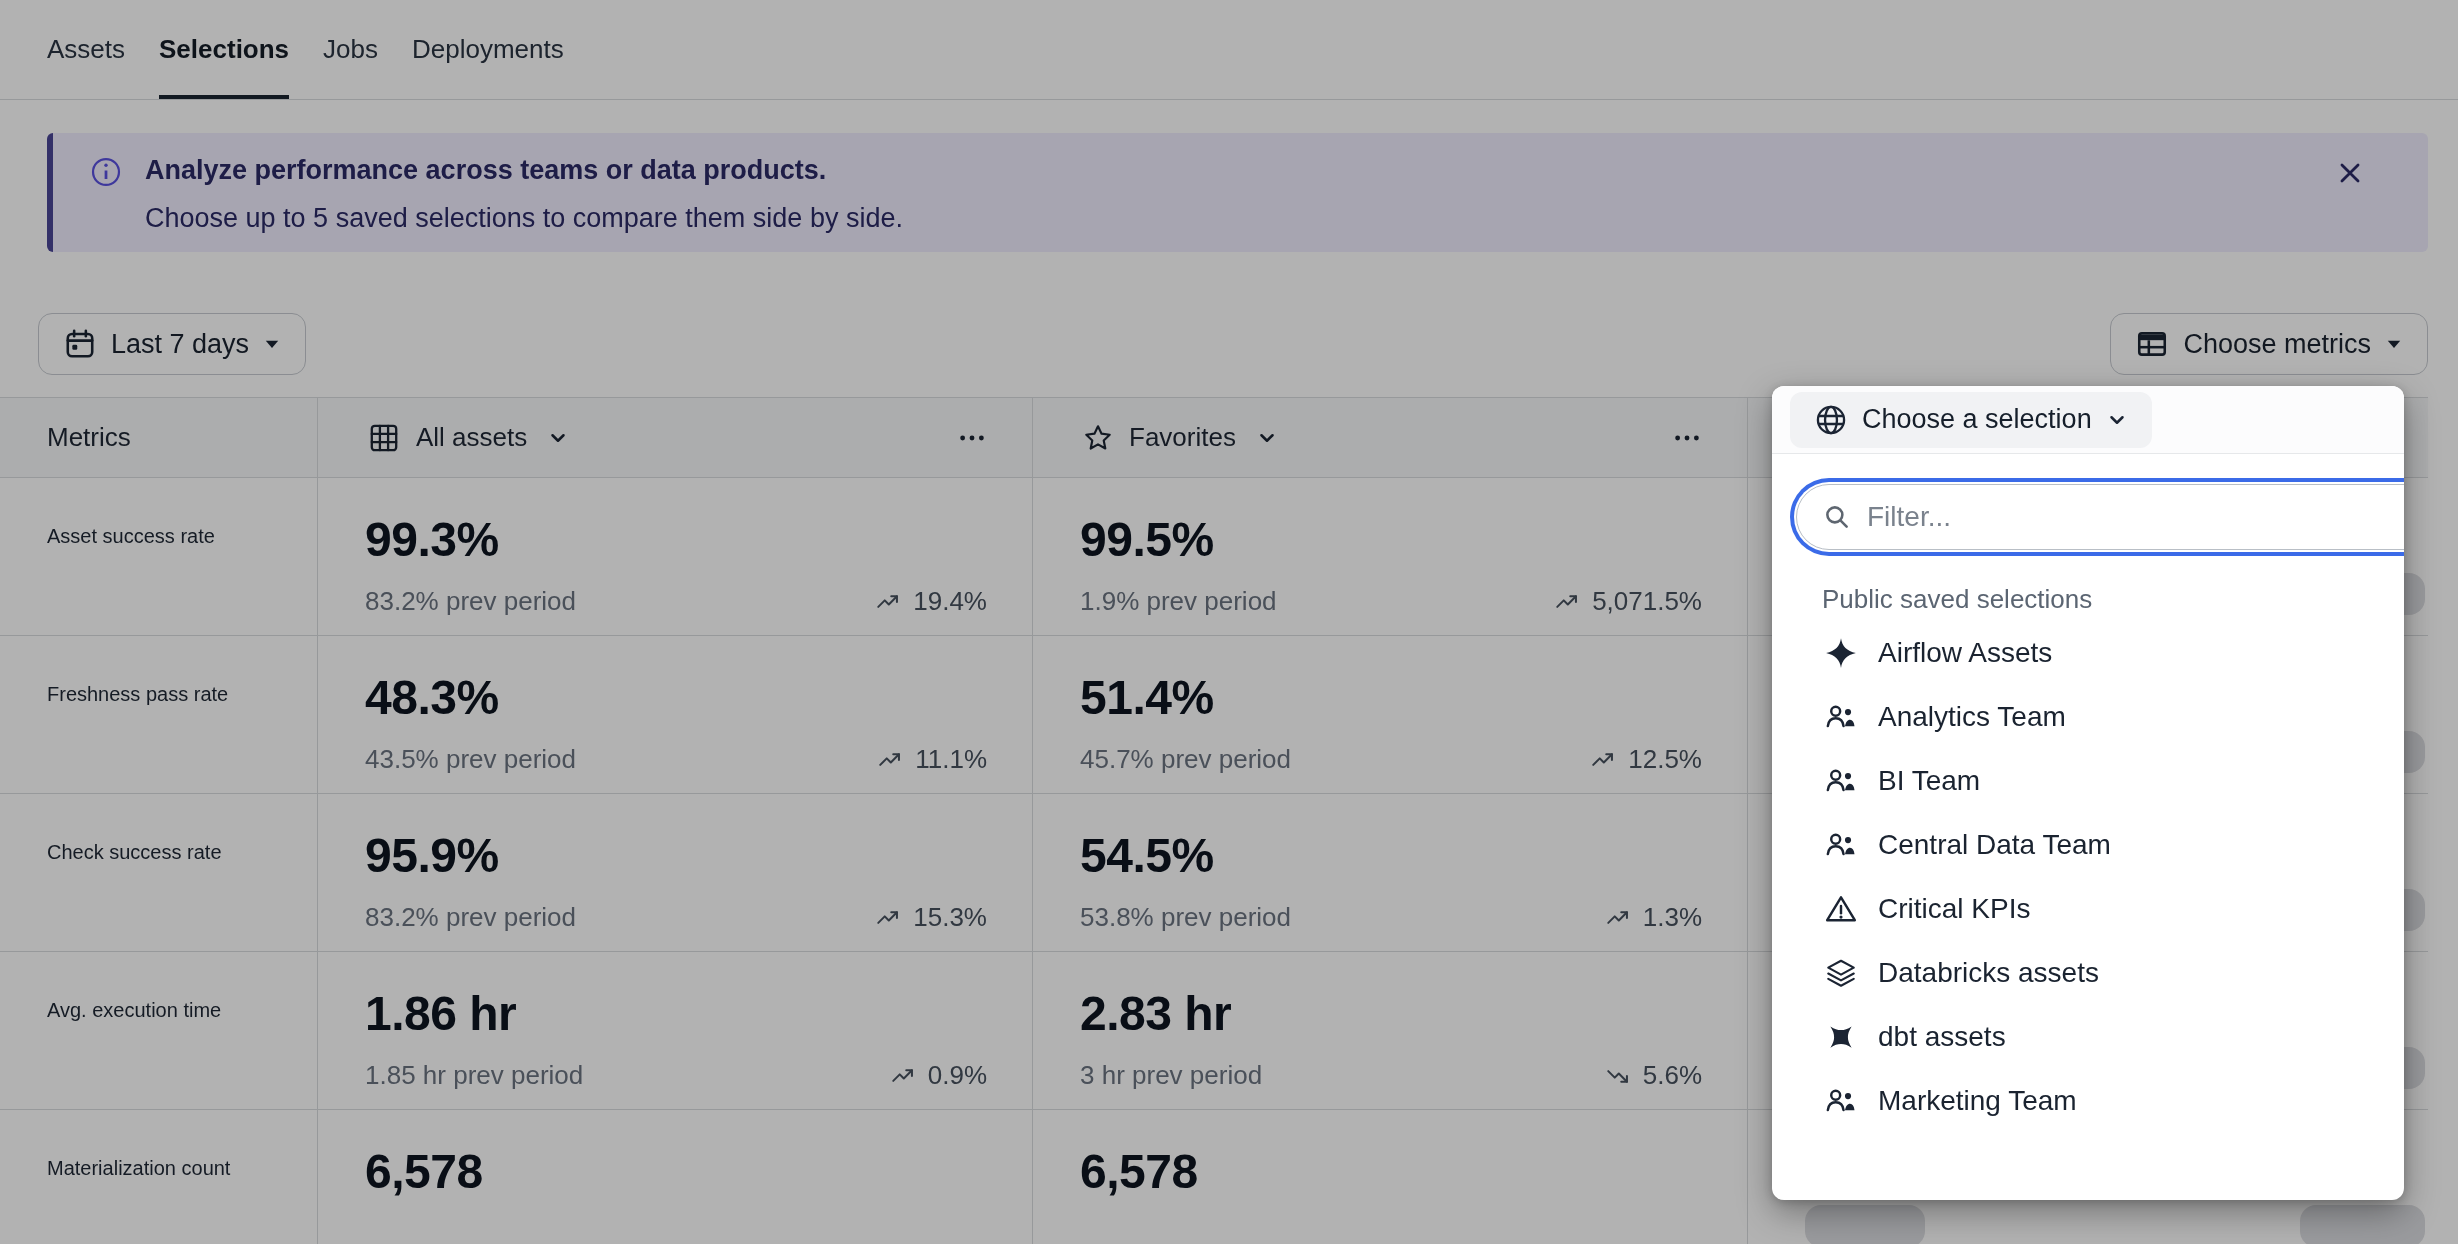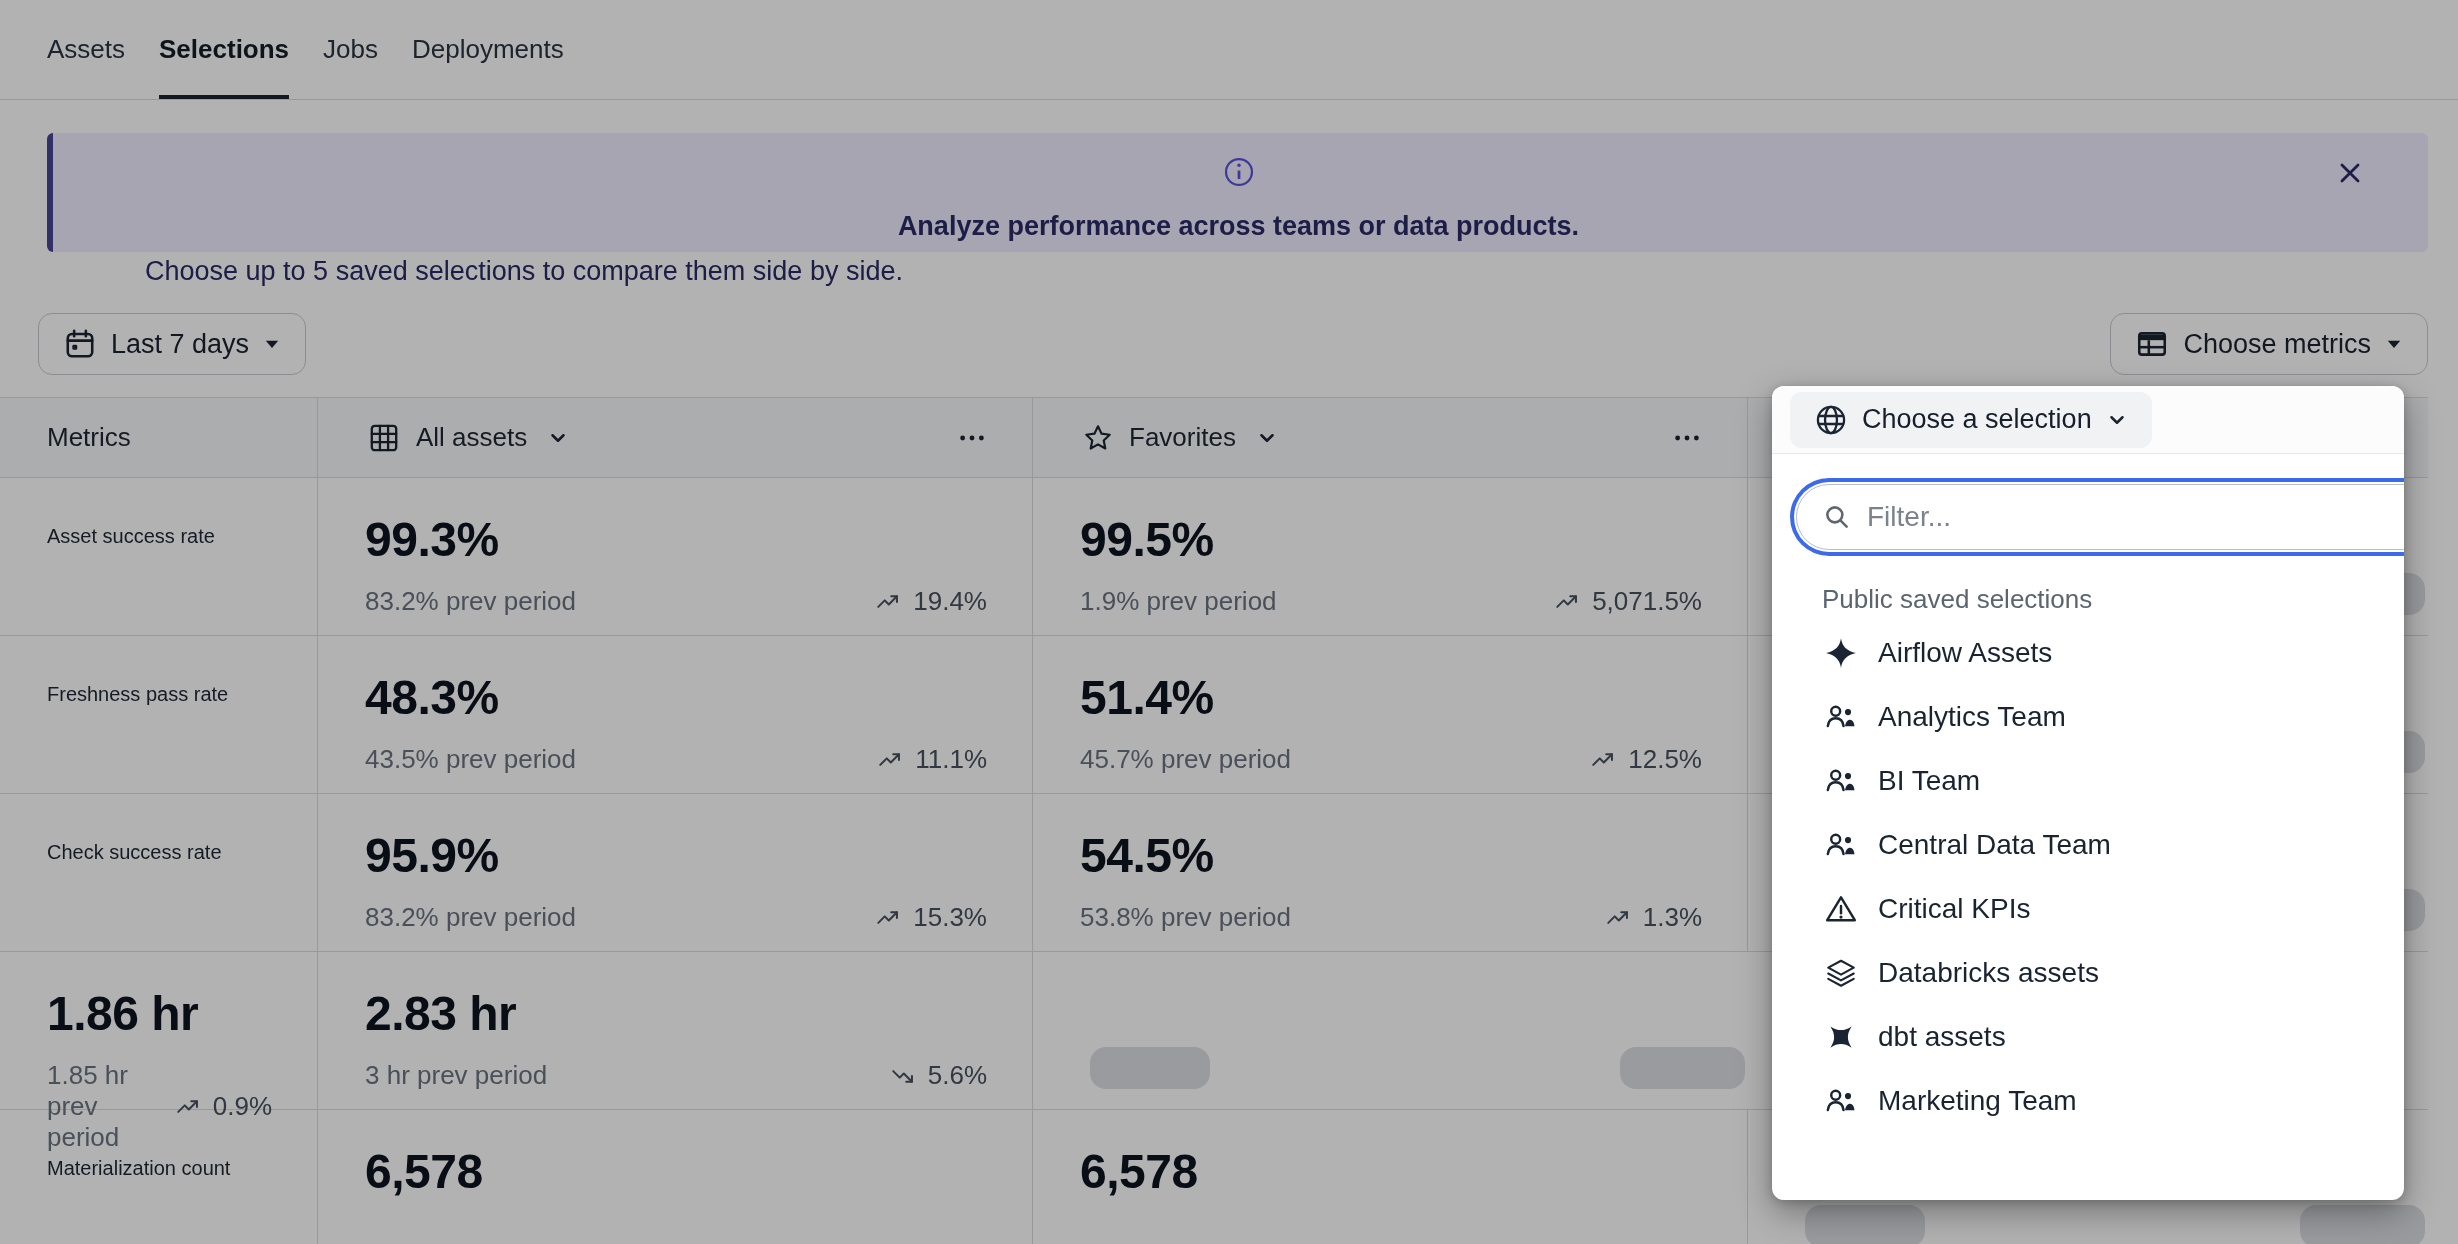--- a/index.html
+++ b/index.html
@@ -7,21 +7,21 @@
   .page { position:relative; width:2458px; height:1244px; background:#fff; overflow:hidden; color:#1B2433; }
 
   
   .nav { display:flex; align-items:stretch; height:100px; border-bottom:1px solid #D9DCDF; padding-left:47px; gap:34px; }
   .tab { position:relative; display:flex; align-items:center; font-size:26px; font-weight:500; color:#2A3442; cursor:pointer; }
   .tab.active { font-weight:700; color:#151D28;text-align:right; }
   .tab.active::after { content:""; position:absolute; left:0; right:0; bottom:0; height:4px; background:#1B2430; }
 
   
   .banner { position:relative; margin:33px 30px 0 47px; height:119px; background:#EFEDFE; border-left:6px solid #4A4596; border-radius:6px; padding:22px 40px 0 36px; }
-  .banner-title { display:flex; align-items:center; gap:22px; font-size:27px; font-weight:700; color:#2B2A66;flex-direction:column; }
+  .banner-title { display:flex; align-items:flex-start; gap:22px; font-size:27px; font-weight:700; color:#2B2A66; }
   .banner-sub { margin:14px 0 0 56px; font-size:27px; color:#2B2A66; }
   .banner-close { position:absolute; top:20px; right:58px; width:40px; height:40px; display:flex; align-items:center; justify-content:center; cursor:pointer; }
 
   
   .toolbar { display:flex; justify-content:space-between; align-items:center; margin:61px 30px 22px 38px; }
   .btn { display:inline-flex; align-items:center; gap:14px; height:62px; padding:0 24px; background:#fff; border:1px solid #C7CBD1; border-radius:14px; font-size:27px; font-weight:500; color:#1A2330; cursor:pointer; }
 
   
   .tbl { width:2428px; border-top:1px solid #D9DCDF; }
   .grid4 { display:grid; grid-template-columns:318px 715px 715px 1fr; }
@@ -292,20 +292,21 @@
                 <span>1.3%</span>
               </span>
       </div>
           </div>
     <div class="td">
       <span class="skel skel-l"></span>
       <span class="skel skel-r"></span>
     </div>
         </div>
         <div class="grid4 t-row">
+    <div class="td td-label">Avg. execution time</div>
     <div class="td td-data">
       <div class="val">1.86 hr</div>
             <div class="sub">
         <span class="prev">1.85 hr prev period</span>
         <span class="trend">
                 <span class="icon">
                   <svg width="30" height="26" viewBox="0 0 32 32" fill="none" stroke="#47515E" stroke-width="2.5" stroke-linecap="round" stroke-linejoin="round">
                     <path d="M4 22 L12 14 L17 19 L27 9"></path>
                     <path d="M20 9 H27 V16"></path>
                   </svg>

